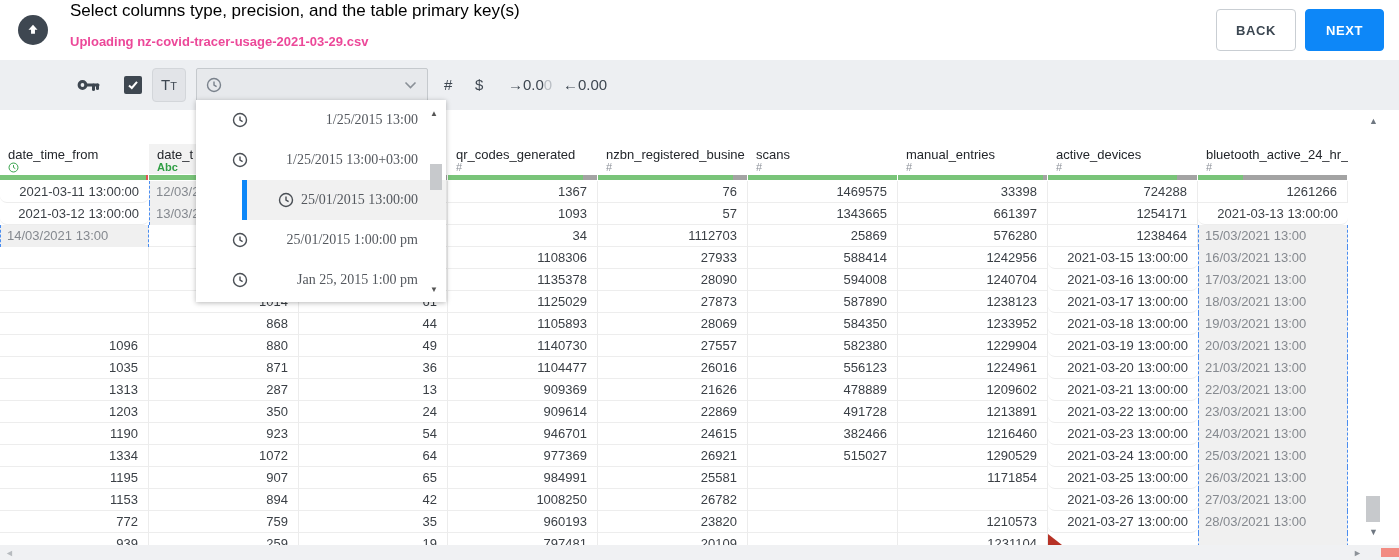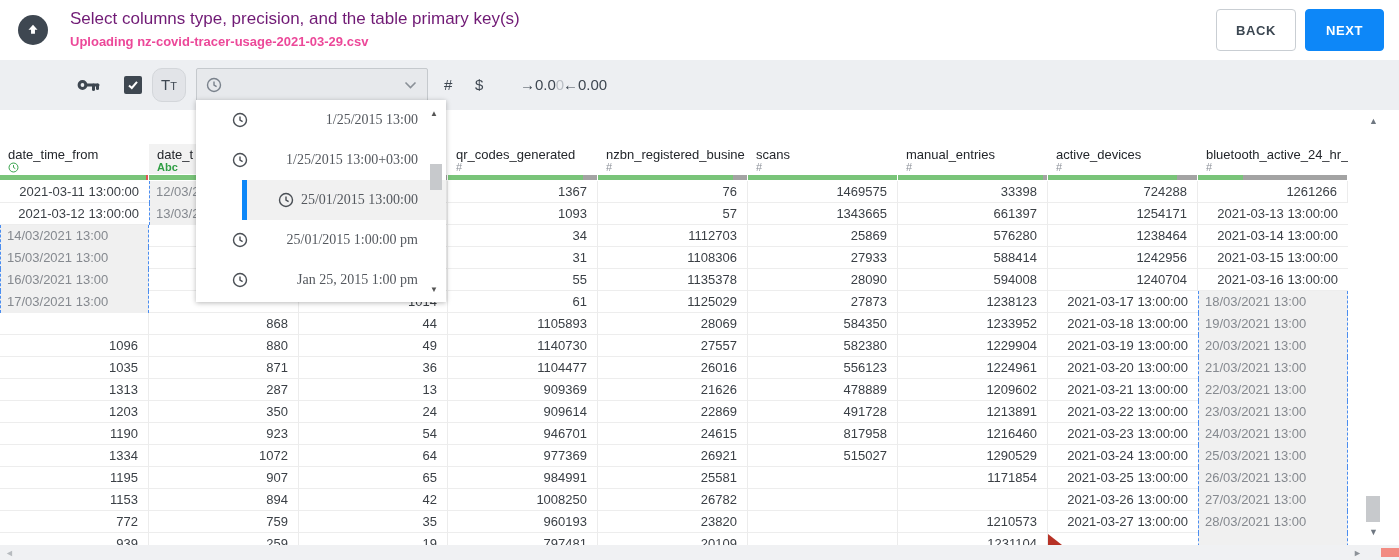--- a/index.html
+++ b/index.html
@@ -2,53 +2,53 @@
 <html><head>
 <meta charset="utf-8">
 <style>
   * { margin:0; padding:0; box-sizing:border-box; }
   body { background:#dddddd; font-family:"Liberation Sans", sans-serif; }
   #app { position:relative; width:1399px; height:560px; background:#ffffff; overflow:hidden; font-family:"Liberation Sans", sans-serif; }
 
   
   .hdr { position:absolute; top:0; left:0; width:100%; height:60px; background:#fff; }
   .upl { position:absolute; left:18px; top:15px; width:30px; height:30px; border-radius:50%; background:#3e4751; display:flex; align-items:center; justify-content:center; }
-  .title { position:absolute; left:70px; top:9px; font-size:17px; color:#701a75; }
+  .title { position:absolute; left:70px; top:1px; font-size:17px; color:#000000; }
   .subtitle { position:absolute; left:70px; top:34px; font-size:13px; color:#ec4899; font-weight:bold; }
   .btn { position:absolute; top:9px; height:42px; border-radius:4px; font-size:13px; font-weight:bold; letter-spacing:0.6px; cursor:pointer; font-family:"Liberation Sans", sans-serif; }
   .btn-back { left:1216px; width:80px; background:#fff; border:1px solid #c9ced3; color:#3c4752; }
   .btn-next { left:1305px; width:79px; background:#0d87f8; border:1px solid #0d87f8; color:#fff; }
 
   
   .tbar { position:absolute; top:60px; left:0; width:100%; height:50px; background:#edeff2; }
   .tb-key { position:absolute; left:77px; top:17px; }
   .tb-chk { position:absolute; left:124px; top:16px; width:18px; height:18px; background:#3e4751; border-radius:2px; display:flex; align-items:center; justify-content:center; }
-  .tb-tt { position:absolute; left:152px; top:8px; width:34px; height:34px; background:#e2e4e8; border:1px solid #d3d6da; border-radius:10px; color:#3e4751; text-align:center; line-height:31px; }
+  .tb-tt { position:absolute; left:152px; top:8px; width:34px; height:34px; background:#e2e4e8; border:1px solid #d3d6da; border-radius:4px; color:#3e4751; text-align:center; line-height:31px; }
   .tb-tt .tl { font-size:15px; } .tb-tt .ts { font-size:11px; }
   .tb-select { position:absolute; left:196px; top:8px; width:232px; height:34px; background:#e7e9ec; border:1px solid #c5c9cd; border-radius:2px; display:flex; align-items:center; cursor:pointer; }
   .tb-select .clk { margin-left:9px; display:flex; }
   .tb-select .val { margin-left:8px; font-size:14px; color:#6e7680;margin-top:44px; }
   .tb-select .chev { margin-left:auto; margin-right:10px; display:flex; }
   .tb-num { position:absolute; top:16px; font-size:15px; color:#3e4751; }
   .tb-hash { left:444px; } .tb-cur { left:475px; }
-  .tb-inc { left:508px;margin-left:12px; } .tb-dec { left:563px; }
+  .tb-inc { left:508px; } .tb-dec { left:563px; }
   .lightdigit { color:#b9bec4; }
 
   
   .tgrid { position:absolute; top:110px; left:0; width:1348px; display:grid;margin-top:34px; }
   .c-head { height:18px; padding:3px 8px 0; font-size:13px; color:#23262b; white-space:nowrap; overflow:hidden; cursor:pointer; }
   .c-type { height:12px; padding:0 8px; font-size:11px; line-height:11px; }
   .c-type.abc { color:#2f9e44; font-weight:bold; }
   .c-type.hash { color:#8d929a; }
   .c-bar { height:7px; padding:1px 1px 1px 0; }
   .barin { display:flex; height:5px; width:100%; }
   .barin span { height:5px; display:block; }
   .c-cell { height:22px; line-height:21px; font-size:13px; color:#3a3f45; white-space:nowrap; overflow:hidden; border-bottom:1px solid #ededed; border-right:1px solid #ececec; cursor:pointer; }
   .c-cell.ar { text-align:right; padding-right:10px; }
-  .c-cell.col0 { border-right:none; }
+  .c-cell.col0 { border-right:none;border-radius:7px; }
   .sel { background:#f0f0f0; border-left:1px dashed #4a8df0 !important; border-right:1px dashed #4a8df0 !important; border-bottom:none; color:#85898f; padding-left:6px; }
   .selhead { background:#f2f2f2; }
   .c-ext { height:24px; border:none; position:relative; }
   .c-ext.sel { border-bottom:none; }
 
   
   .dd { position:absolute; left:196px; top:100px; width:250px; height:202px; background:#fff; box-shadow:0 1px 5px rgba(0,0,0,0.28); z-index:20; }
   .dd-opt { height:40px; display:flex; align-items:center; position:relative; cursor:pointer;font-family:Liberation Serif, serif; }
   .dd-opt.ddsel { background:#f1f1f1;margin-left:46px; }
   .ddbar { position:absolute; left:0; top:0; bottom:0; width:5px; background:#0d87f8; }
@@ -216,21 +216,20 @@
       <div class="c-cell col8 ar">1254171</div>
       <div class="c-cell col0 ar">2021-03-13 13:00:00</div>
       <div class="c-cell col1 sel">14/03/2021 13:00</div>
       <div class="c-cell col2 ar"></div>
       <div class="c-cell col3 ar">288</div>
       <div class="c-cell col4 ar">34</div>
       <div class="c-cell col5 ar">1112703</div>
       <div class="c-cell col6 ar">25869</div>
       <div class="c-cell col7 ar">576280</div>
       <div class="c-cell col8 ar">1238464</div>
-      <div class="c-cell col0 ar">2021-03-14 13:00:00</div>
       <div class="c-cell col1 sel">15/03/2021 13:00</div>
       <div class="c-cell col2 ar"></div>
       <div class="c-cell col3 ar">363</div>
       <div class="c-cell col4 ar">31</div>
       <div class="c-cell col5 ar">1108306</div>
       <div class="c-cell col6 ar">27933</div>
       <div class="c-cell col7 ar">588414</div>
       <div class="c-cell col8 ar">1242956</div>
       <div class="c-cell col0 ar">2021-03-15 13:00:00</div>
       <div class="c-cell col1 sel">16/03/2021 13:00</div>
@@ -241,20 +240,21 @@
       <div class="c-cell col6 ar">28090</div>
       <div class="c-cell col7 ar">594008</div>
       <div class="c-cell col8 ar">1240704</div>
       <div class="c-cell col0 ar">2021-03-16 13:00:00</div>
       <div class="c-cell col1 sel">17/03/2021 13:00</div>
       <div class="c-cell col2 ar"></div>
       <div class="c-cell col3 ar">1014</div>
       <div class="c-cell col4 ar">61</div>
       <div class="c-cell col5 ar">1125029</div>
       <div class="c-cell col6 ar">27873</div>
+      <div class="c-cell col7 ar">587890</div>
       <div class="c-cell col8 ar">1238123</div>
       <div class="c-cell col0 ar">2021-03-17 13:00:00</div>
       <div class="c-cell col1 sel">18/03/2021 13:00</div>
       <div class="c-cell col2 ar"></div>
       <div class="c-cell col3 ar">868</div>
       <div class="c-cell col4 ar">44</div>
       <div class="c-cell col5 ar">1105893</div>
       <div class="c-cell col6 ar">28069</div>
       <div class="c-cell col7 ar">584350</div>
       <div class="c-cell col8 ar">1233952</div>
@@ -294,21 +294,21 @@
       <div class="c-cell col6 ar">22869</div>
       <div class="c-cell col7 ar">491728</div>
       <div class="c-cell col8 ar">1213891</div>
       <div class="c-cell col0 ar">2021-03-22 13:00:00</div>
       <div class="c-cell col1 sel">23/03/2021 13:00</div>
       <div class="c-cell col2 ar">1190</div>
       <div class="c-cell col3 ar">923</div>
       <div class="c-cell col4 ar">54</div>
       <div class="c-cell col5 ar">946701</div>
       <div class="c-cell col6 ar">24615</div>
-      <div class="c-cell col7 ar">817958</div>
+      <div class="c-cell col7 ar">382466</div>
       <div class="c-cell col8 ar">1216460</div>
       <div class="c-cell col0 ar">2021-03-23 13:00:00</div>
       <div class="c-cell col1 sel">24/03/2021 13:00</div>
       <div class="c-cell col2 ar">1334</div>
       <div class="c-cell col3 ar">1072</div>
       <div class="c-cell col4 ar">64</div>
       <div class="c-cell col5 ar">977369</div>
       <div class="c-cell col6 ar">26921</div>
       <div class="c-cell col7 ar">515027</div>
       <div class="c-cell col8 ar">1290529</div>

